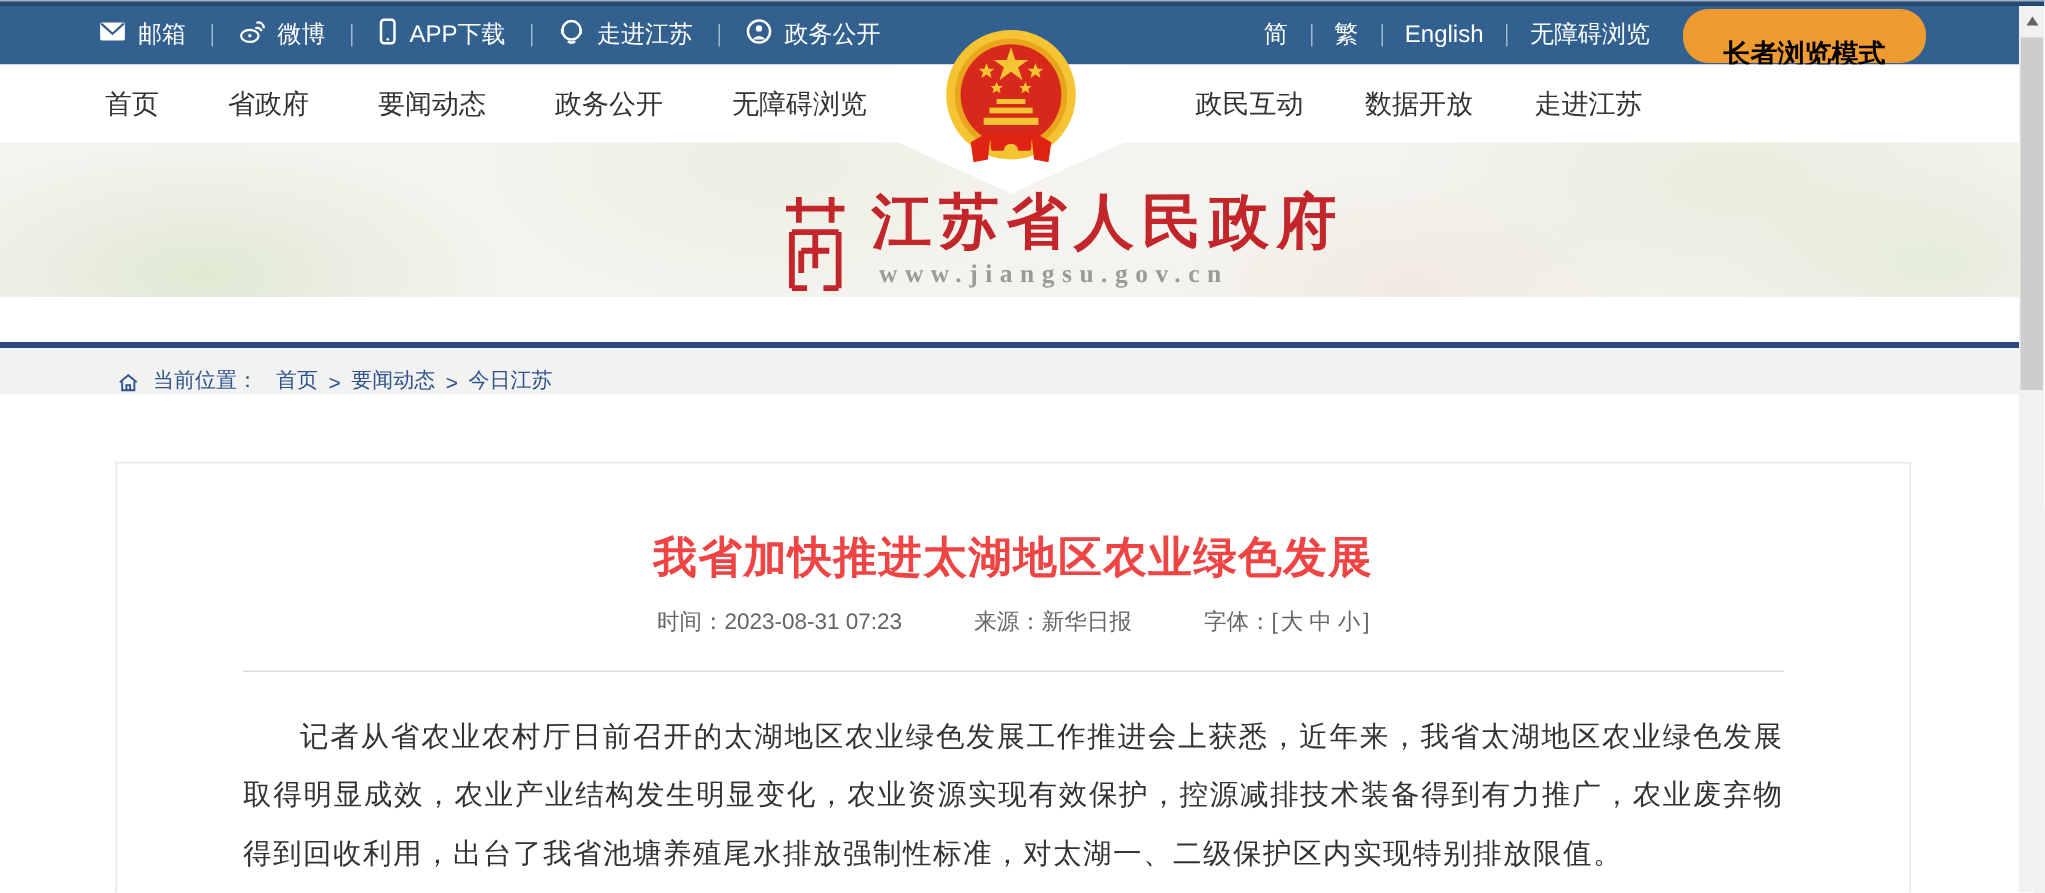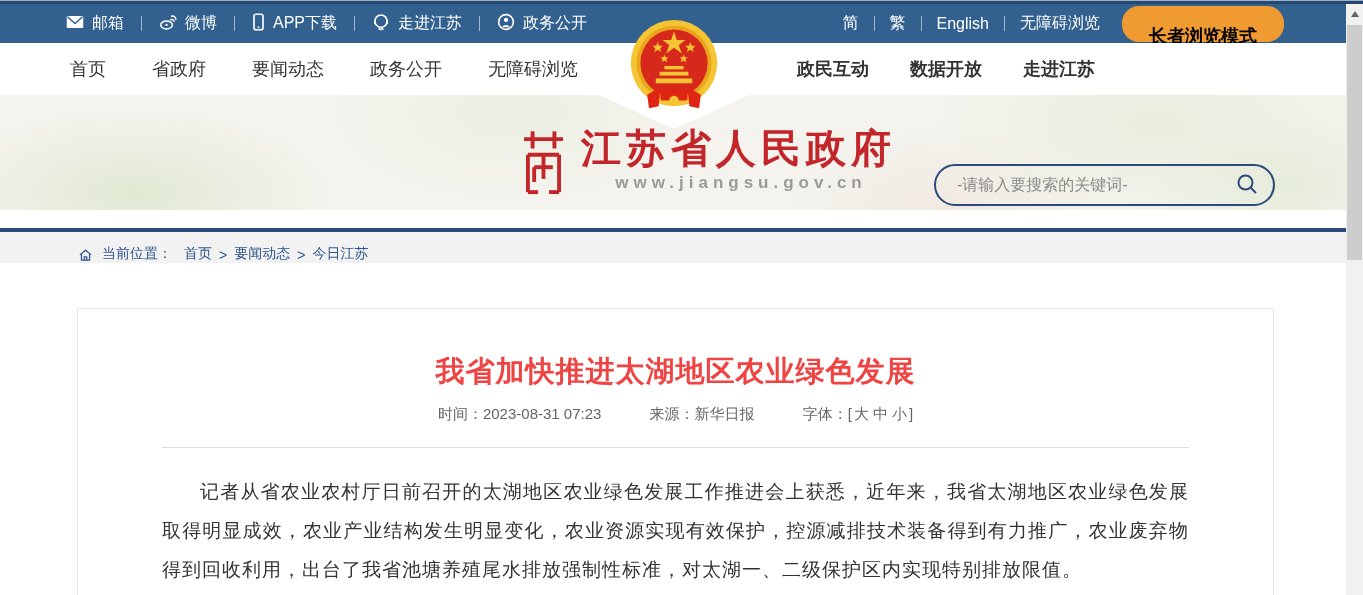--- a/index.html
+++ b/index.html
@@ -22,38 +22,38 @@
   .tb-lang { font-size:16px; color:#fff; cursor:pointer; white-space:nowrap; }
   .tb-sep2 { width:1px; height:15px; background:rgba(255,255,255,0.55); margin:0 15px; }
   .elder-btn { margin-left:22px; background:#f09a32; color:#000000; border:none;
     border-radius:17px; height:32px; padding:18px 27px; font-size:18px; font-weight:bold;
     cursor:pointer; font-family:inherit; white-space:nowrap; }
 
   
   .mainnav { position:absolute; left:0; top:43px; width:1346px; height:52px;
     background:#fff; display:flex; align-items:center; font-size:18px; color:#333; }
   .nav-left { display:flex; margin-left:70px; gap:46px; }
-  .nav-right { display:flex; margin-left:auto; margin-right:251px; gap:41px;font-weight:bold; }
+  .nav-right { display:flex; margin-left:auto; margin-right:251px; gap:41px; }
   .nav-item { cursor:pointer; white-space:nowrap; }
 
   
-  .banner { position:absolute; left:0; top:95px; width:1346px; height:115px;
+  .banner { position:absolute; left:0; top:95px; width:1346px; height:103px;
     background:
       radial-gradient(ellipse 280px 120px at 10% 85%, rgba(209,224,189,0.55), transparent 70%),
       radial-gradient(ellipse 320px 150px at 86% 25%, rgba(221,232,203,0.50), transparent 70%),
       radial-gradient(ellipse 220px 110px at 70% 95%, rgba(238,226,214,0.55), transparent 70%),
       radial-gradient(ellipse 260px 130px at 38% 15%, rgba(226,234,211,0.45), transparent 70%),
       radial-gradient(ellipse 200px 100px at 96% 80%, rgba(214,228,196,0.45), transparent 70%),
-      #f4f3ee; }
+      #f4f3ee; font-family: Liberation Serif, serif; }
   .logo-group { position:absolute; left:520px; top:31px; display:flex; align-items:flex-start; }
   .seal { width:47px; height:67px; margin-right:14px; margin-top:3px; }
   .site-name { font-size:40px; font-weight:bold; color:#c2262b; letter-spacing:5px;
     line-height:44px; white-space:nowrap; }
   .site-url { font-size:17px; font-weight:bold; color:#9a9a9a; letter-spacing:5px;
-    margin-top:3px; margin-left:5px; white-space:nowrap;text-align:center; }
+    margin-top:3px; margin-left:5px; white-space:nowrap; }
   .search-pill { position:absolute; right:71px; top:69px; width:341px; height:42px;
     border:2px solid #2c4a7c; border-radius:22px; display:flex; align-items:center;
     background:transparent; }
   .search-input { flex:1; border:none; outline:none; background:transparent;
     padding:0 6px 0 21px; font-size:16px; color:#555; font-family:inherit; }
   .search-input::placeholder { color:#8a8a8a; }
   .search-btn { border:none; background:transparent; cursor:pointer; padding:0 14px 0 0;
     display:flex; align-items:center; }
 
   
@@ -193,31 +193,20 @@
         <path d="M30 33 V64"></path>
           <path d="M18 49 H42"></path>
           <path d="M18 49 V68"></path>
         <path d="M10 81 H23"></path>
           <path d="M37 81 H50"></path>
       </svg>
       <div>
         <div class="site-name">江苏省人民政府</div>
         <div class="site-url">www.jiangsu.gov.cn</div>
       </div>
-    </div>
-    <div class="search-pill">
-      <input class="search-input" type="text" placeholder="-请输入要搜索的关键词-" style="">
-      <button class="search-btn">
-        <span>
-          <svg width="24" height="24" viewBox="0 0 24 24" fill="none" stroke="#2c4a7c" stroke-width="2">
-              <circle cx="10.5" cy="10.5" r="7"></circle>
-              <line x1="15.7" y1="15.7" x2="21" y2="21"></line>
-            </svg>
-        </span>
-      </button>
     </div>
   </div>
 
   <div class="emblem-wrap">
     <div class="emblem-shape"></div>
     <svg class="emblem-svg" viewBox="0 0 100 100">
       <circle cx="50" cy="47" r="45" fill="#f5c433"></circle>
       <circle cx="50" cy="47" r="39" fill="#e9a51c"></circle>
       <circle cx="50" cy="47" r="35" fill="#d7281c"></circle>
       <polygon points="50,14 53,23 62,23 55,28 58,37 50,31 42,37 45,28 38,23 47,23" fill="#f5c433"></polygon>

